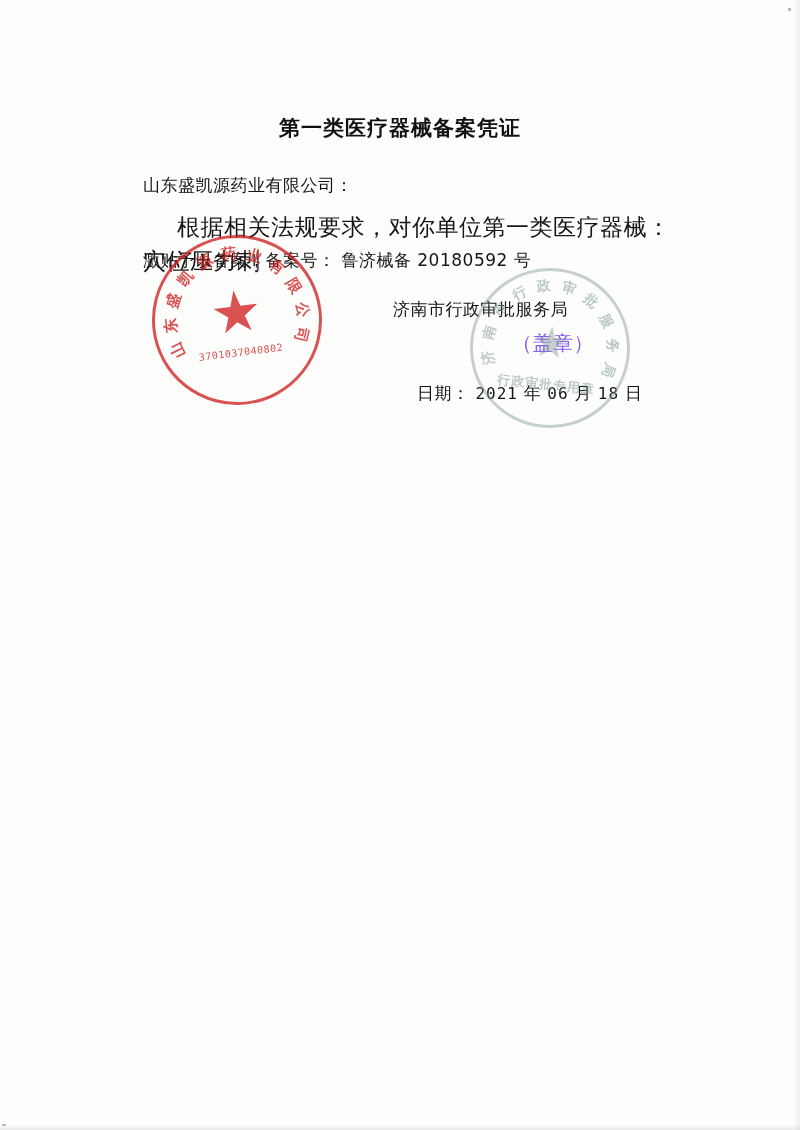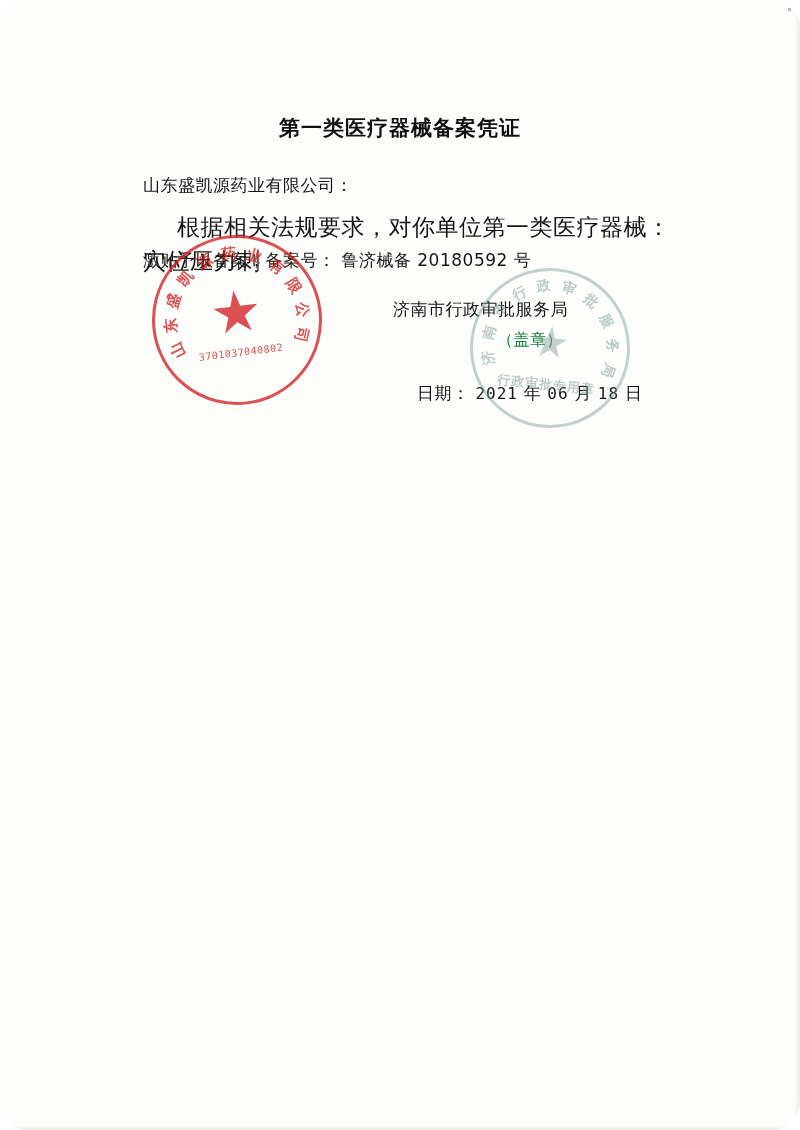--- a/index.html
+++ b/index.html
@@ -8,21 +8,20 @@
     background: #ffffff;
   }
   .page {
     position: relative;
     width: 800px;
     height: 1130px;
     background: #fdfdfc;
     overflow: hidden;
     font-family: "DejaVu Sans", "Liberation Sans", sans-serif;
     color: #1a1a1a;
-    border-radius: 28px;
   }
   
   .scan-edge-right {
     position: absolute;
     top: 0;
     right: 0;
     width: 6px;
     height: 1130px;
     background: linear-gradient(to right, rgba(255,255,255,0) 0%, rgba(190,190,190,0.25) 100%);
     pointer-events: none;
@@ -90,24 +89,24 @@
     position: absolute;
     top: 298px;
     left: 393px;
     font-size: 17px;
     letter-spacing: 0.5px;
     color: #151515;
   }
   .seal-note {
     position: absolute;
     top: 330px;
-    left: 497px;
-    font-size: 16px;
-    letter-spacing: 0.5px;
-    color: #15803d;
+    left: 512px;
+    font-size: 20px;
+    letter-spacing: 0.5px;
+    color: #8b5cf6;
   }
   .date-line {
     position: absolute;
     top: 382px;
     left: 417px;
     font-size: 17px;
     letter-spacing: 0.5px;
     color: #151515;
   }
   .date-line .num {

